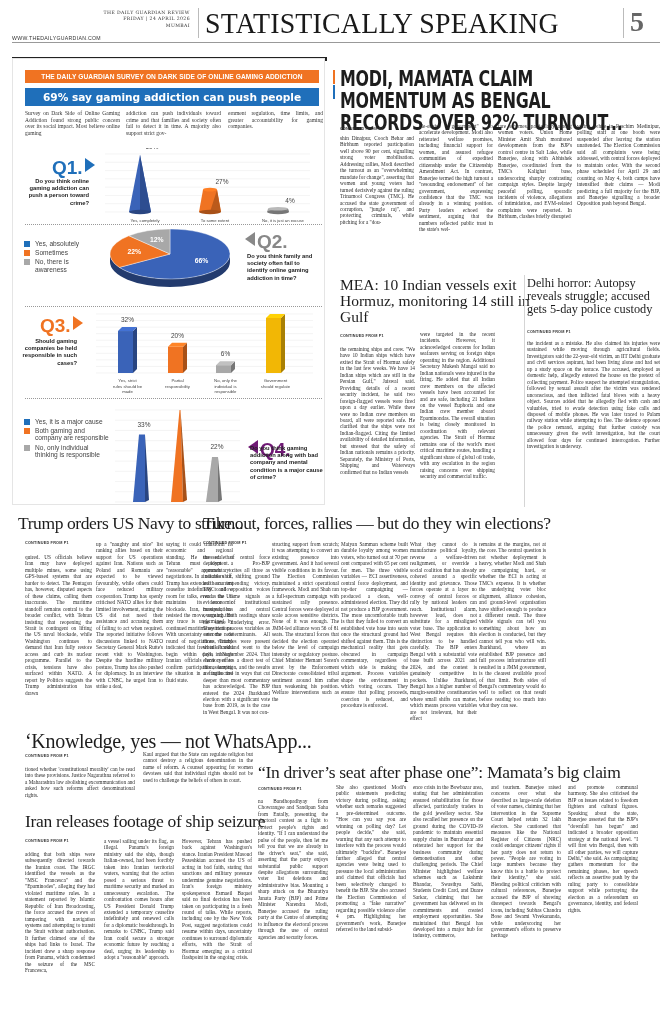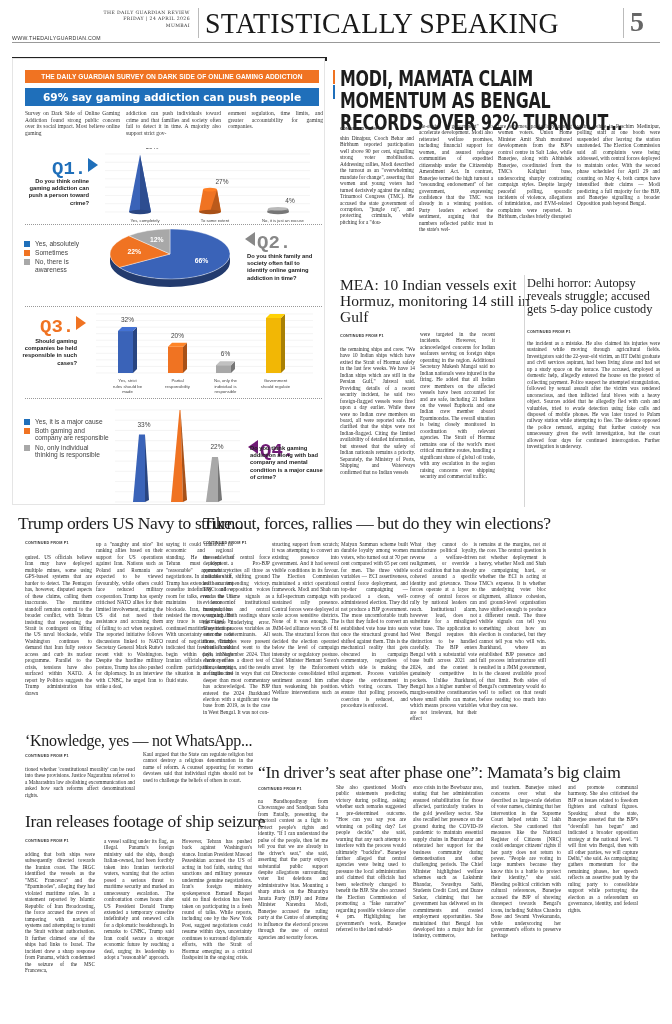--- a/index.html
+++ b/index.html
@@ -16,21 +16,21 @@
   .mast-page { position: absolute; left: 630px; top: 6px; font-family: "Liberation Serif", serif; font-size: 28px; font-weight: bold; color: #666; line-height: 32px; }
   .mast-rule { position: absolute; left: 12px; top: 42px; width: 648px; height: 1px; background: #999; }
 
   
   .infobox { position: absolute; left: 12px; top: 58px; width: 313px; height: 447px; border: 1px solid #e5e5e5; background: #fff; }
   .infobox-topbar { position: absolute; left: 12px; top: 57px; width: 315px; height: 4px; background: #222; }
   .banner-orange { position: absolute; left: 25px; top: 70px; width: 294px; height: 13px; background: #f07322; color: #fff; font-family: "Liberation Sans", sans-serif; font-size: 6.6px; font-weight: bold; text-align: center; line-height: 13px; letter-spacing: 0.1px; }
   .banner-blue { position: absolute; left: 25px; top: 88px; width: 294px; height: 18px; background: #1f6fba; color: #fff; font-family: "DejaVu Sans", sans-serif; font-size: 10.6px; text-align: center; line-height: 18px; font-weight: bold; }
   .intro-col { position: absolute; top: 110px; width: 95px; font-size: 5.5px; line-height: 6.7px; text-align: justify; color: #333; }
 
-  .qnum { position: absolute; font-family: Liberation Mono, monospace; font-weight: bold; font-size: 19px; line-height: 20px; text-align: right; }
+  .qnum { position: absolute; font-family: Liberation Sans, sans-serif; font-weight: bold; font-size: 19px; line-height: 20px; text-align: right; }
   .qtext { position: absolute; font-family: "Liberation Sans", sans-serif; font-weight: bold; font-size: 5.8px; line-height: 7.2px; color: #222; }
   .qtri-r { display: inline-block; width: 0; height: 0; border-top: 7px solid transparent; border-bottom: 7px solid transparent; border-left: 10px solid currentColor; vertical-align: 2px; margin-left: 2px; }
   .qtri-l { display: inline-block; width: 0; height: 0; border-top: 7px solid transparent; border-bottom: 7px solid transparent; border-right: 10px solid currentColor; vertical-align: 2px; margin-right: 2px; }
   .dotsep { position: absolute; left: 25px; width: 297px; height: 0; border-top: 1px dotted #999; }
   .legend { position: absolute; font-family: "Liberation Sans", sans-serif; font-size: 6.6px; line-height: 7.2px; color: #444; }
   .legend .li { display: flex; align-items: flex-start; margin-bottom: 2px; }
   .legend .sw { width: 6px; height: 6px; flex: 0 0 6px; margin: 1px 5px 0 0; }
   svg text { font-family: "Liberation Sans", sans-serif; }
 
   
@@ -243,21 +243,21 @@
 <div class="col" style="left:166px;top:541px;width:67px;height:165px">saying it could transform its economic and regional standing. He stressed that Tehran must adopt a "reasonable" approach to negotiations. In a notable shift, Trump has extended the current ceasefire indefinitely to allow room for talks, even as the US maintains its economic blockade. Iran, however, has resisted the move, arguing that any truce is undermined by continued maritime restrictions. With uncertainty over the next round of negotiations, Trump indicated that fresh talks could begin within days, though Iranian officials have yet to confirm participation, leaving the situation in a fragile and fluid state.</div>
 
 <div class="hl-serif" style="left:203px;top:513px;width:388px;font-size:17.5px;line-height:20px;letter-spacing:-0.4px;white-space:nowrap">Turnout, forces, rallies — but do they win elections?</div>
 <div class="cont" style="left:203px;top:541px">CONTINUED FROM P1</div>
 <div class="col" style="left:203px;top:554px;width:67px;height:200px">the scale of central force deployment. Pro-BJP commentary cites all three as indicators of shifting ground and an impending victory. TMC and opposition voices read the same signals as evidence of institutional manipulation and central overreach. Both readings share the same underlying error. They treat process variables as outcome determinants. All three variables were present when Jharkhand went to the polls in November 2024. That election offers a direct test of this assumption, and the results are instructive in ways that cut deeper than most commentary has acknowledged. The BJP entered the 2024 Jharkhand election with a significant vote base from 2019, as is the case in West Bengal. It was not con-</div>
 <div class="col" style="left:272px;top:541px;width:67px;height:213px">structing support from scratch; it was attempting to convert an existing presence into government. And it had several visible conditions in its favour. The Election Commission maintained a strict operational framework. Modi and Shah ran a full-spectrum campaign with sustained rally presence. Central forces were deployed at scale across sensitive districts. None of it was enough. The JMM-led alliance won 56 of 81 seats. The structural forces that decided the election operated below the level of campaign intensity or regulatory posture. Chief Minister Hemant Soren's arrest by the Enforcement Directorate consolidated tribal sentiment around him rather than weakening his position. Welfare interventions such as the</div>
 <div class="col" style="left:341px;top:541px;width:67px;height:213px">Maiyan Samman scheme built durable loyalty among women voters, who turned out at 70 per cent compared with 65 per cent for men. The three visible variables — ECI assertiveness, central force deployment, and top-tier campaigning — produced a clean, well-administered election. They did not produce a BJP government. The more uncomfortable truth is that they failed to convert an established vote base into seats once the structural ground had shifted against them. This is the mechanical reality that gets obscured in campaign commentary, regardless of which side is making the argument. Process variables shape the environment in which voting occurs. They ensure that polling proceeds, coercion is reduced, and procedure is enforced.</div>
 <div class="col" style="left:410px;top:541px;width:67px;height:213px">What they cannot do is manufacture political loyalty, reverse a welfare-driven realignment, or override a social coalition that has already cohered around a specific identity and grievance. Those forces operate at a layer no convoy of central forces or rally by national leaders can reach. Institutional alarm, however loud, does not substitute for a misaligned voter base. The application to West Bengal requires this distinction to be handled carefully. The BJP enters Bengal with a substantial vote base built across 2021 and 2024, and the contest is genuinely competitive in pockets. Unlike Jharkhand, Bengal has a higher number of margin-sensitive constituencies where small shifts can matter, which means process variables are not irrelevant, but their effect</div>
 <div class="col" style="left:479px;top:541px;width:67px;height:213px">remains at the margins, not at the core. The central question is not whether deployment is heavy, whether Modi and Shah are campaigning hard, or whether the ECI is acting at TMC's expense. It is whether the underlying voter bloc alignment, alliance cohesion, and ground-level organisation have shifted enough to produce a different result. The three visible signals can tell you something about how an election is conducted, but they cannot tell you who will win. Jharkhand, where an established BJP presence and full process infrastructure still resulted in a JMM government, is the clearest available proof of that limit. Both sides of Bengal's commentary would do well to reflect on that result before reading too much into what they can see.</div>
 
-<div class="hl-serif" style="left:25px;top:732px;width:200px;font-size:16px;line-height:18px;letter-spacing:-0.3px;white-space:nowrap">‘Knowledge, yes — not WhatsApp...</div>
+<div class="hl-serif" style="left:25px;top:732px;width:200px;font-size:20px;line-height:18px;letter-spacing:-0.3px;white-space:nowrap">‘Knowledge, yes — not WhatsApp...</div>
 <div class="cont" style="left:25px;top:754px">CONTINUED FROM P1</div>
 <div class="col" style="left:25px;top:766px;width:110px;height:44px">tioned whether 'constitutional morality' can be read into these provisions. Justice Nagarathna referred to a Maharashtra law abolishing excommunication and asked how such reforms affect denominational rights.</div>
 <div class="col" style="left:143px;top:751px;width:110px;height:59px">Kaul argued that the State can regulate religion but cannot destroy a religious denomination in the name of reform. A counsel appearing for women devotees said that individual rights should not be used to challenge the beliefs of others in court.</div>
 
 <div class="hl-serif" style="left:25px;top:812px;width:230px;font-size:17.5px;line-height:19px;letter-spacing:-0.3px;white-space:nowrap">Iran releases footage of ship seizure</div>
 <div class="cont" style="left:25px;top:839px">CONTINUED FROM P1</div>
 <div class="col" style="left:25px;top:851px;width:70px;height:170px">adding that both ships were subsequently directed towards the Iranian coast. The IRGC identified the vessels as the "MSC Francesca" and the "Epaminodes", alleging they had violated maritime rules. In a statement reported by Islamic Republic of Iran Broadcasting, the force accused the crews of tampering with navigation systems and attempting to transit the Strait without authorisation. It further claimed one of the ships had links to Israel. The incident drew a sharp response from Panama, which condemned the seizure of the MSC Francesca,</div>
 <div class="col" style="left:104px;top:838px;width:70px;height:183px">a vessel sailing under its flag, as illegal. Panama's foreign ministry said the ship, though Italian-owned, had been forcibly taken into Iranian territorial waters, warning that the action posed a serious threat to maritime security and marked an unnecessary escalation. The confrontation comes hours after US President Donald Trump extended a temporary ceasefire indefinitely and renewed calls for a diplomatic breakthrough. In remarks to CNBC, Trump said Iran could secure a stronger economic future by reaching a deal, urging its leadership to adopt a "reasonable" approach.</div>
 <div class="col" style="left:182px;top:838px;width:70px;height:183px">However, Tehran has pushed back against Washington's stance. Iranian President Masoud Pezeshkian accused the US of acting in bad faith, stating that sanctions and military pressure undermine genuine negotiations. Iran's foreign ministry spokesperson Esmaeil Baqaei said no final decision has been taken on participating in a fresh round of talks. While reports, including one by the New York Post, suggest negotiations could resume within days, uncertainty continues to surround diplomatic efforts, with the Strait of Hormuz emerging as a critical flashpoint in the ongoing crisis.</div>
 

